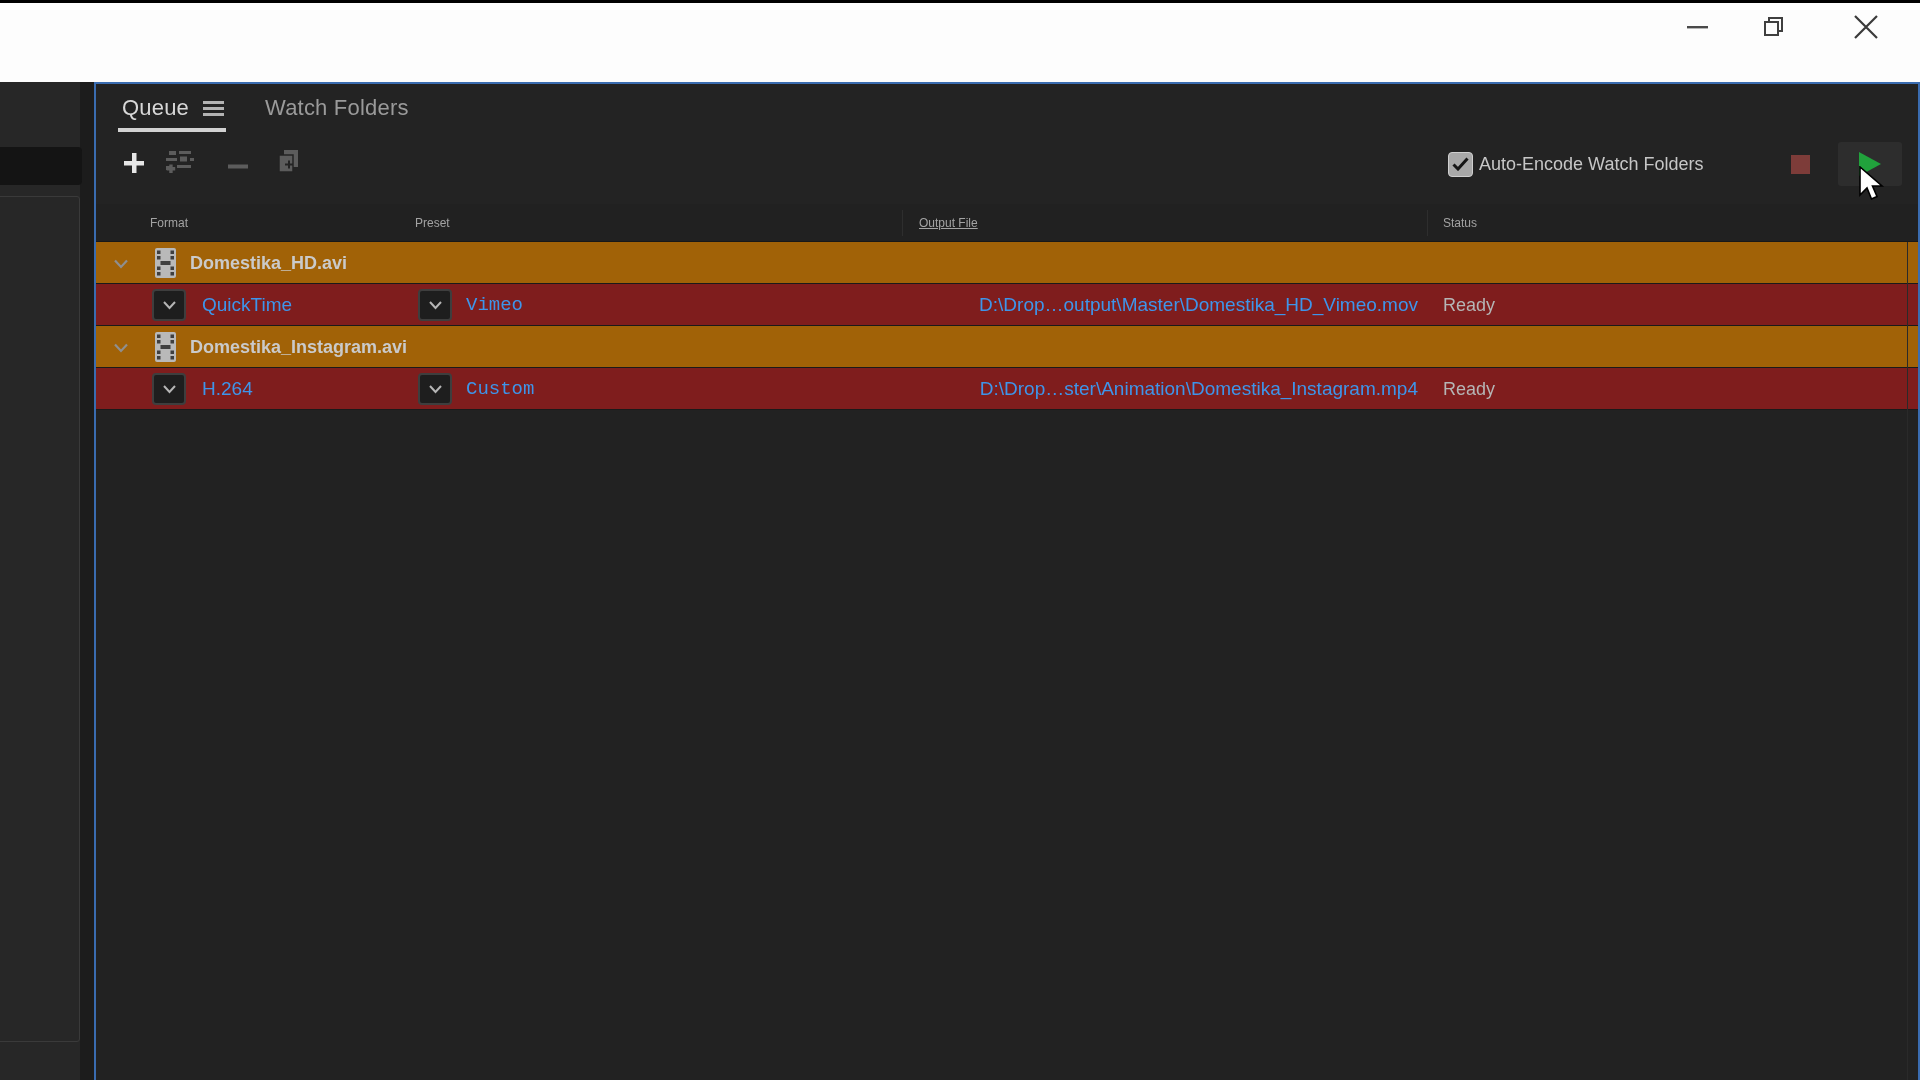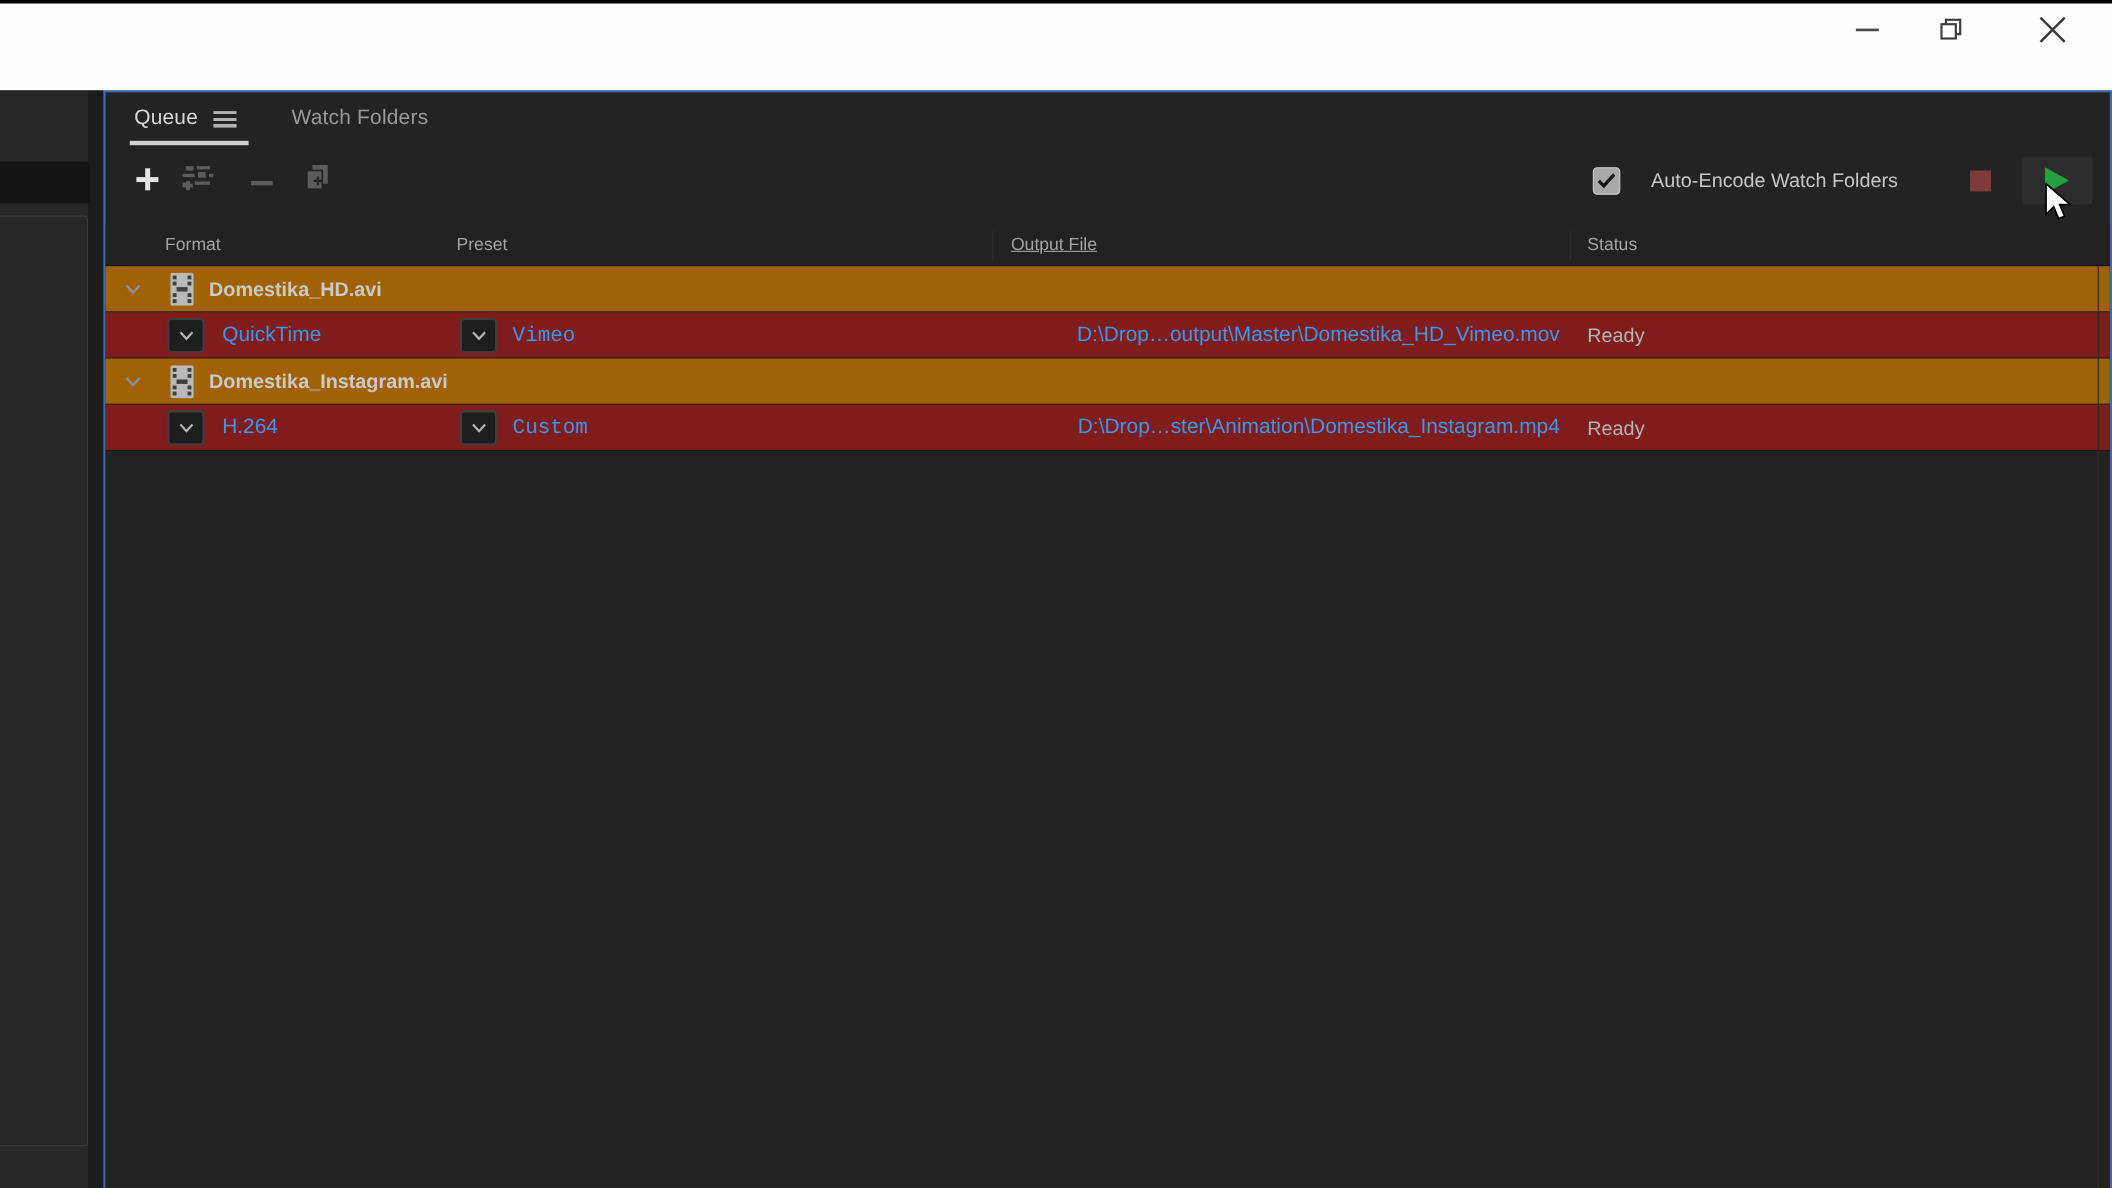--- a/index.html
+++ b/index.html
@@ -28,43 +28,43 @@
   .queue-panel {
     position:absolute; left:94px; top:82px; width:1826px; height:1002px;
     background:#232323; border:2px solid var(--focus-border, #3a6cb0); border-bottom:none;
   }
 
   
   .tabs-bar { position:absolute; left:0; top:0; width:100%; height:52px; }
   .tab { position:absolute; top:0; height:48px; display:flex; align-items:center; gap:14px; cursor:pointer; }
   .tab-queue { left:26px; }
   .tab-watch { left:169px; }
-  .tab-label { font-size:19px; color:#9a9a9a; letter-spacing:0.2px; }
+  .tab-label { font-size:22px; color:#9a9a9a; letter-spacing:0.2px; }
   .tab-queue .tab-label { color:#d8d8d8; }
   .hamburger { display:inline-block; width:21px; height:15px;
     background:linear-gradient(#b3b3b3 0 3px, transparent 3px 6px, #b3b3b3 6px 9px, transparent 9px 12px, #b3b3b3 12px 15px); }
   .tab-underline { position:absolute; left:22px; top:44px; width:108px; height:4px; background:#d2d2d2; }
 
   
   .toolbar { position:absolute; left:0; top:56px; width:100%; height:48px; }
   .tb-icon { position:absolute; top:6px; width:36px; height:36px; display:flex; align-items:center; justify-content:center; background:transparent; border:none; cursor:pointer; }
   .tb-add { left:20px; } .tb-preset { left:66px; } .tb-remove { left:124px; } .tb-dup { left:176px; }
 
-  .auto-encode { position:absolute; left:1352px; top:6px; height:36px; display:flex; align-items:center; gap:28px; cursor:pointer; }
+  .auto-encode { position:absolute; left:1352px; top:6px; height:36px; display:flex; align-items:center; gap:6px; cursor:pointer; }
   .checkbox { width:25px; height:25px; border-radius:4px; background:#a8a8a8; border:1px solid #cfcfcf; display:flex; align-items:center; justify-content:center; }
   .auto-encode-label { font-size:18px; color:#c6c6c6; }
 
   .stop-btn { position:absolute; left:1686px; top:6px; width:36px; height:36px; background:transparent; border:none; display:flex; align-items:center; justify-content:center; cursor:pointer; }
   .stop-square { width:19px; height:19px; background:var(--stop-red, #7d3c39); }
   .play-btn { position:absolute; left:1742px; top:2px; width:64px; height:44px; background:#2d2d2d; border:none; border-radius:3px; display:flex; align-items:center; justify-content:center; cursor:pointer; }
   .play-tri { width:0; height:0; border-left:22px solid var(--play-green, #1f9e3b); border-top:12px solid transparent; border-bottom:12px solid transparent; }
 
   
   .header-row { position:absolute; left:0; top:120px; width:100%; height:38px; background:#212121; border-bottom:1px solid #181818; }
-  .col-head { position:absolute; top:0; height:38px; line-height:38px; font-size:16px; color:#a3a3a3; }
+  .col-head { position:absolute; top:0; height:38px; line-height:38px; font-size:12px; color:#a3a3a3; }
   .col-format { left:54px; } .col-preset { left:319px; } .col-output { left:823px;text-decoration:underline; } .col-status { left:1347px; }
   .head-divider { position:absolute; top:6px; width:1px; height:26px; background:#2e2e2e; }
   .div-1 { left:806px; } .div-2 { left:1331px; }
 
   
   .rows { position:absolute; left:0; top:158px; width:100%; }
   .row { position:relative; width:100%; height:42px; border-bottom:1px solid #1a1a1a; }
   .row-group { background:#a16207; }
   .row-output { background:#7f1d1d; }
 

